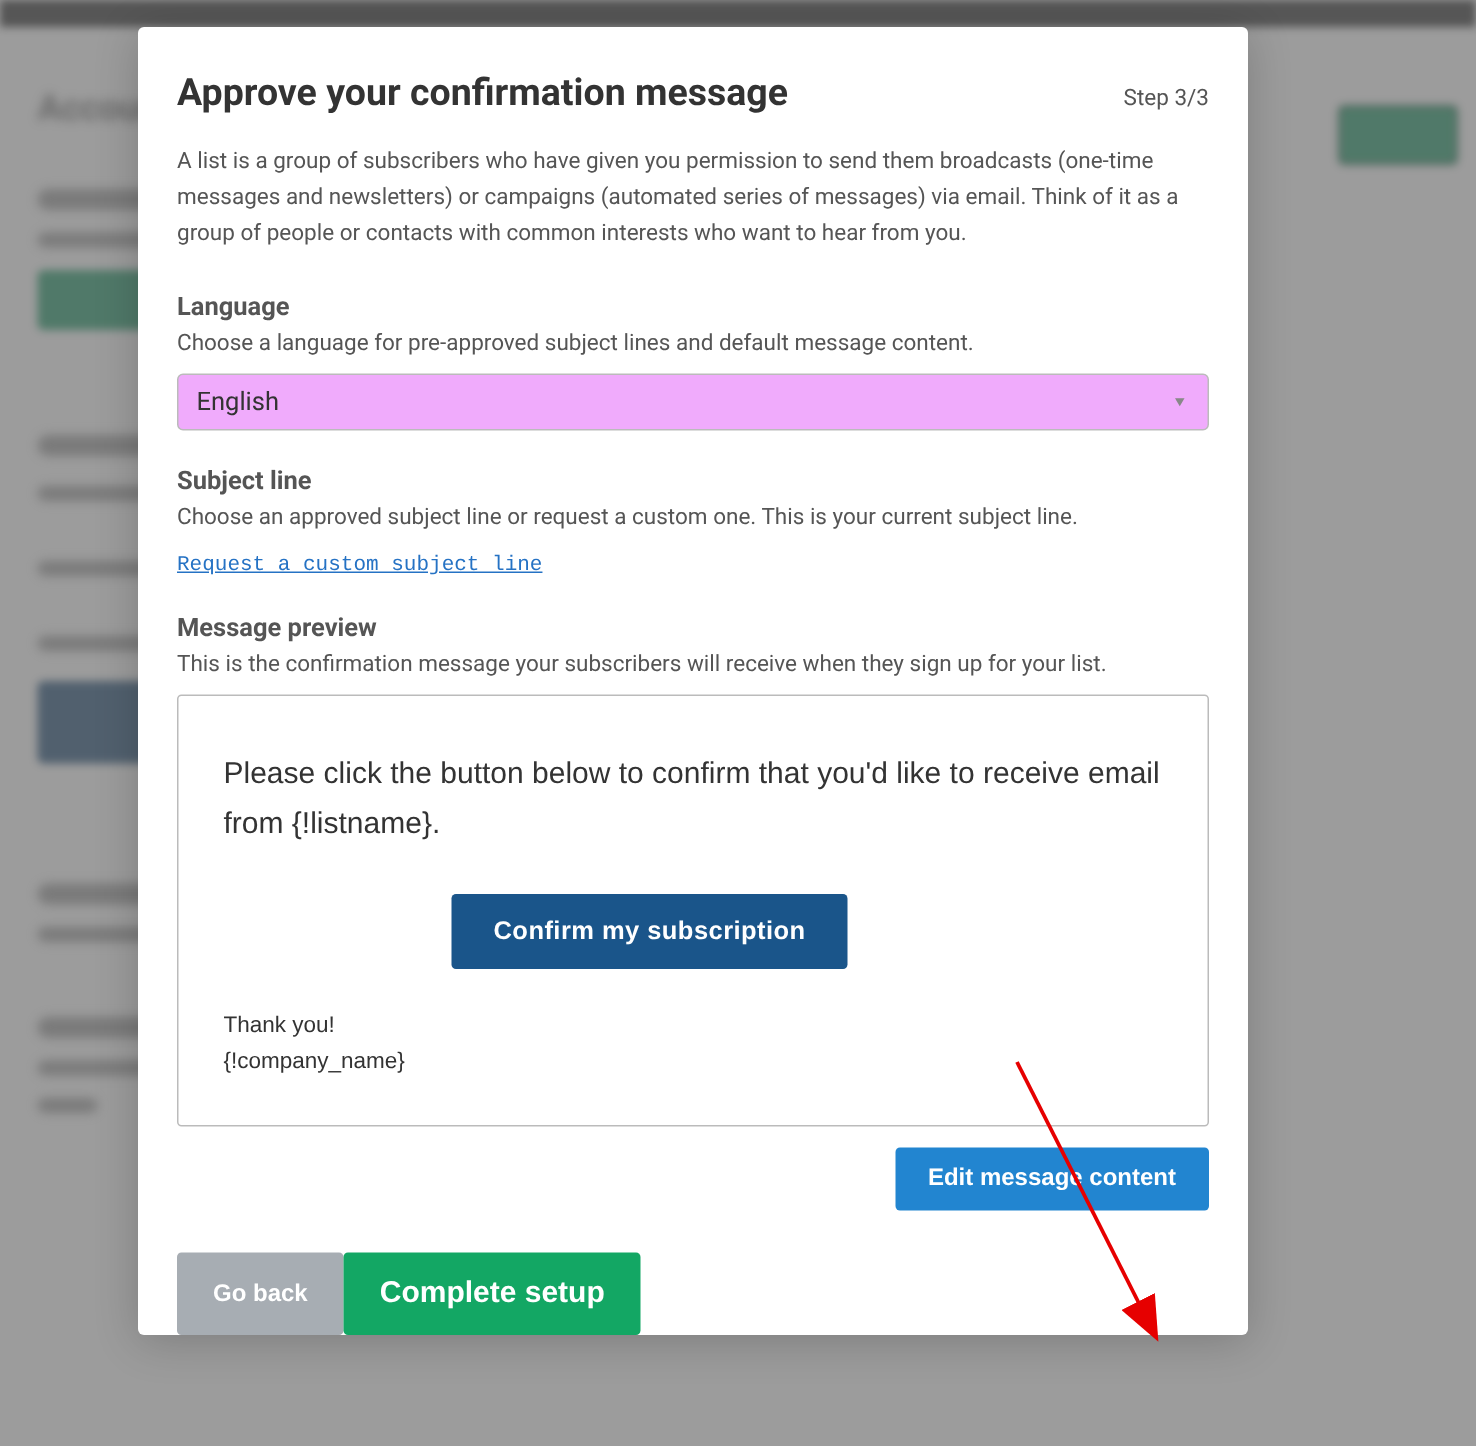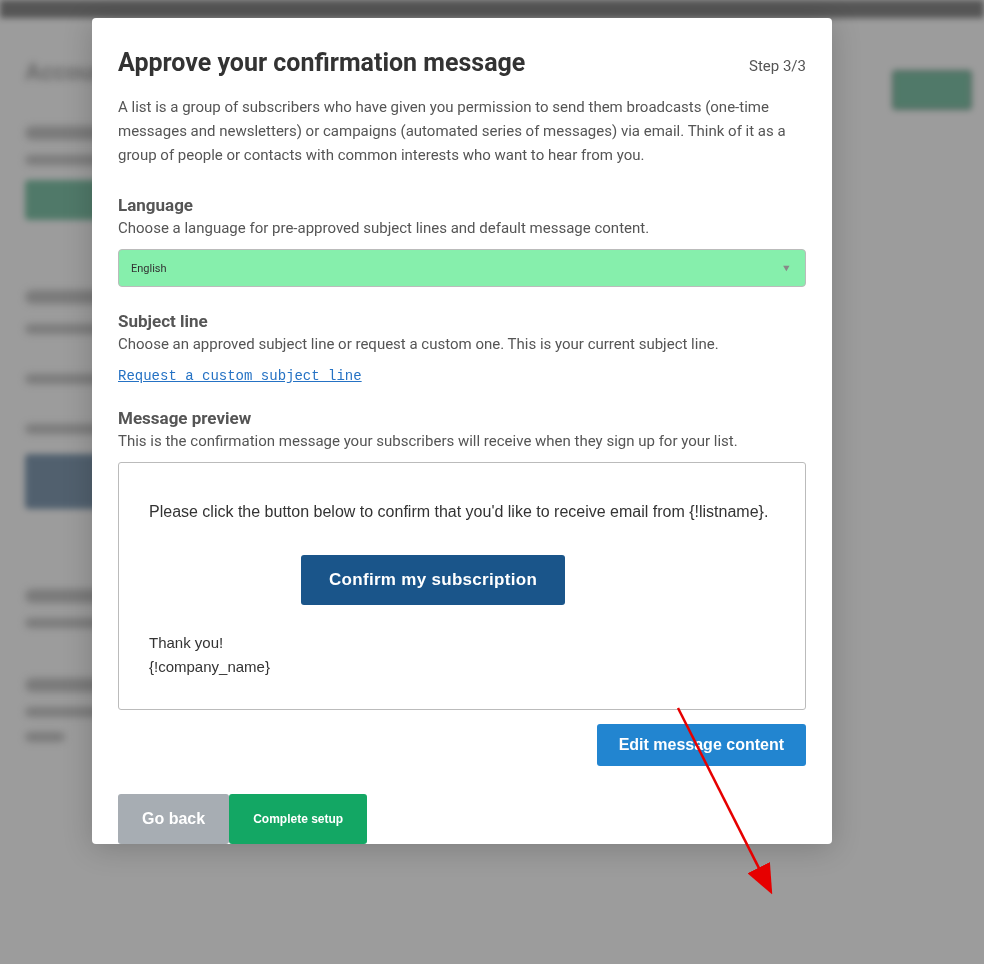--- a/index.html
+++ b/index.html
@@ -142,23 +142,23 @@
     }
     
     .select-wrap {
       position: relative;
       border: 1px solid #bbb;
       border-radius: 4px;
       height: 38px;
       display: flex;
       align-items: center;
       padding: 0 12px;
-      font-size: 11px;
+      font-size: 17px;
       color: #333;
-      background: #86efac;
+      background: #f0abfc;
       cursor: pointer;
     }
     .select-wrap::after {
       content: '▼';
       position: absolute;
       right: 14px;
       top: 50%;
       transform: translateY(-50%) scaleX(1.2);
       font-size: 9px;
       color: #888;
@@ -174,21 +174,21 @@
     }
     
     .preview-box {
       border: 1px solid #bbb;
       border-radius: 3px;
       padding: 36px 30px 30px 30px;
       margin-top: 4px;
     }
     .preview-text {
       font-family: Arial, sans-serif;
-      font-size: 16px;
+      font-size: 20px;
       color: #333;
       line-height: 1.65;
     }
     .preview-btn-row {
       margin: 30px 0 26px 152px;
       text-decoration: underline;
     }
     .confirm-btn {
       background: #1a558a;
       color: #fff;
@@ -239,21 +239,21 @@
       font-size: 16px;
       font-weight: 700;
       border-radius: 3px;
       cursor: pointer;
     }
     .complete-btn {
       background: #13a764;
       color: #fff;
       border: none;
       padding: 16px 24px;
-      font-size: 12px;
+      font-size: 20px;
       font-weight: 700;
       border-radius: 3px;
       cursor: pointer;
     }
     
     
     .arrow-svg {
       position: absolute;
       left: 670px;
       top: 700px;

